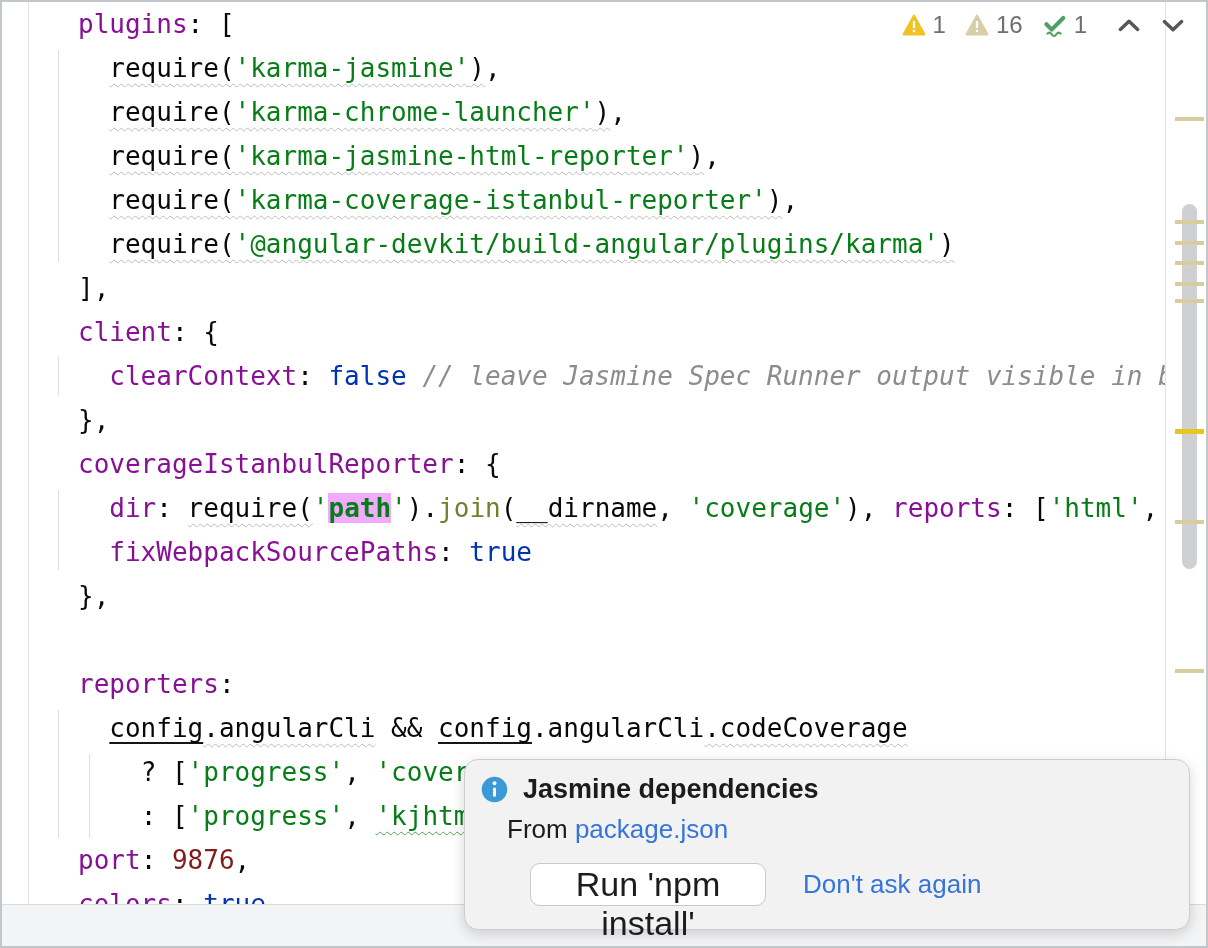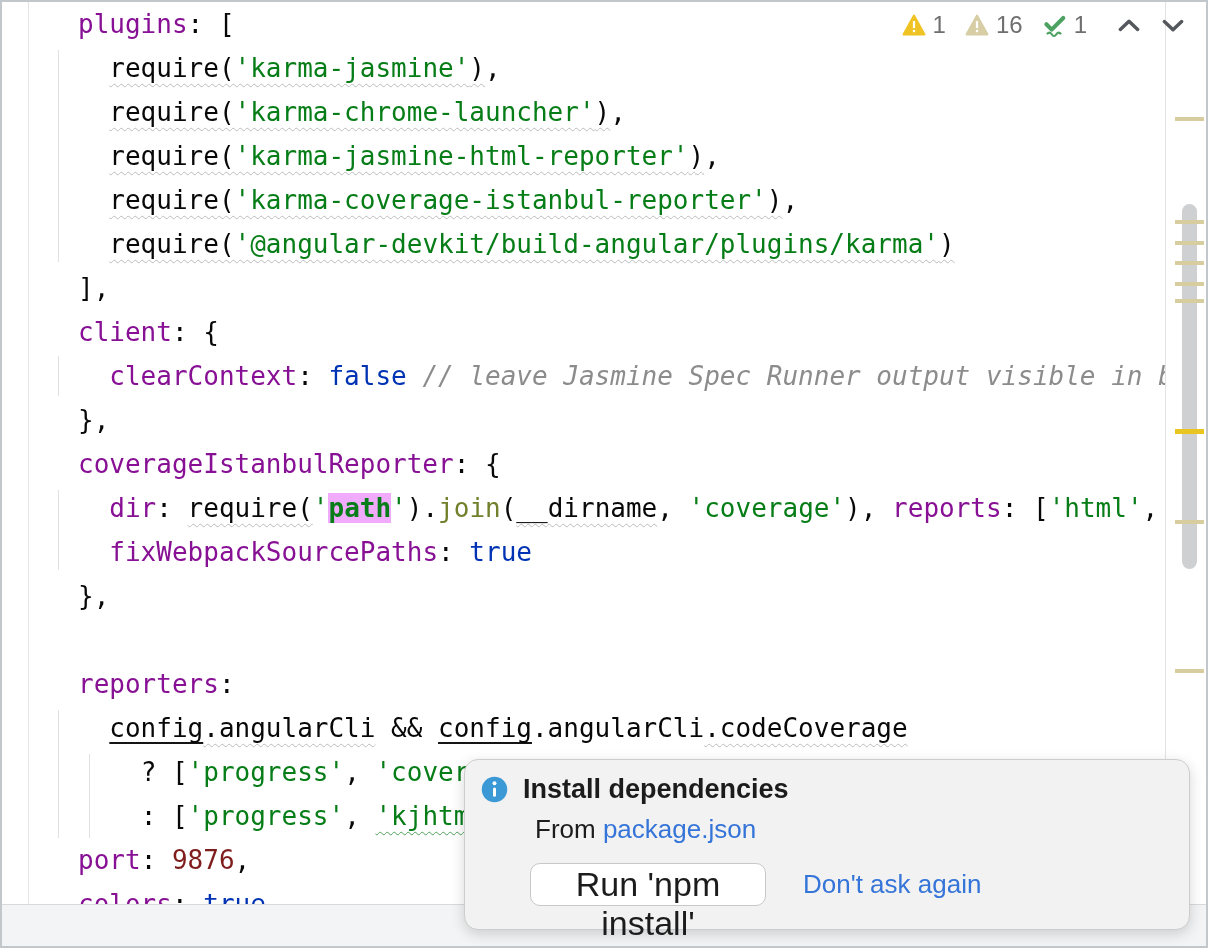--- a/index.html
+++ b/index.html
@@ -41,21 +41,21 @@
   .chev{display:flex;align-items:center;justify-content:center;width:34px;height:28px;cursor:pointer;}
   
   .bottom-bar{position:absolute;left:0;bottom:0;width:100%;height:41px;background:#f3f4f5;
               border-top:1px solid #d9dadb;z-index:3;}
   
   .popup{position:absolute;left:462px;top:757px;width:726px;height:171px;background:#f2f2f2;
          border:1px solid #cdcdcd;border-radius:14px;box-shadow:0 4px 14px rgba(0,0,0,0.16);
          box-sizing:border-box;z-index:5;}
   .popup-icon{position:absolute;left:16px;top:16px;}
   .popup-title{position:absolute;left:58px;top:14px;font-size:27px;font-weight:bold;color:#1c1c1c;}
-  .popup-sub{position:absolute;left:70px;top:54px;font-size:26px;color:#1c1c1c;}
+  .popup-sub{position:absolute;left:42px;top:54px;font-size:26px;color:#1c1c1c;}
   .link{color:#3574d8;text-decoration:none;cursor:pointer;}
   .run-btn{position:absolute;left:65px;top:103px;width:236px;height:43px;background:#ffffff;
            border:1px solid #c8c8c8;border-radius:10px;font-family:"Liberation Sans",sans-serif;
            font-size:34px;color:#1c1c1c;cursor:pointer;}
   .dismiss{position:absolute;left:338px;top:109px;font-size:26px;}
 </style>
 </head>
 <body>
 
 <div class="window">
@@ -122,21 +122,21 @@
   </div>
 
   <div class="bottom-bar"></div>
 
   <div class="popup">
     <svg class="popup-icon" width="27" height="27" viewBox="0 0 18 18">
       <circle cx="9" cy="9" r="8.5" fill="#3B99D6"></circle>
       <rect x="8" y="7.6" width="2" height="6.2" rx="1" fill="#fff"></rect>
       <circle cx="9" cy="4.8" r="1.3" fill="#fff"></circle>
     </svg>
-    <div class="popup-title">Install dependencies</div>
+    <div class="popup-title">Jasmine dependencies</div>
     <div class="popup-sub">
       <span>From</span>
       <a class="link">package.json</a>
     </div>
     <button class="run-btn">Run 'npm install'</button>
     <a class="link dismiss">Don't ask again</a>
   </div>
 
 </div>
 

